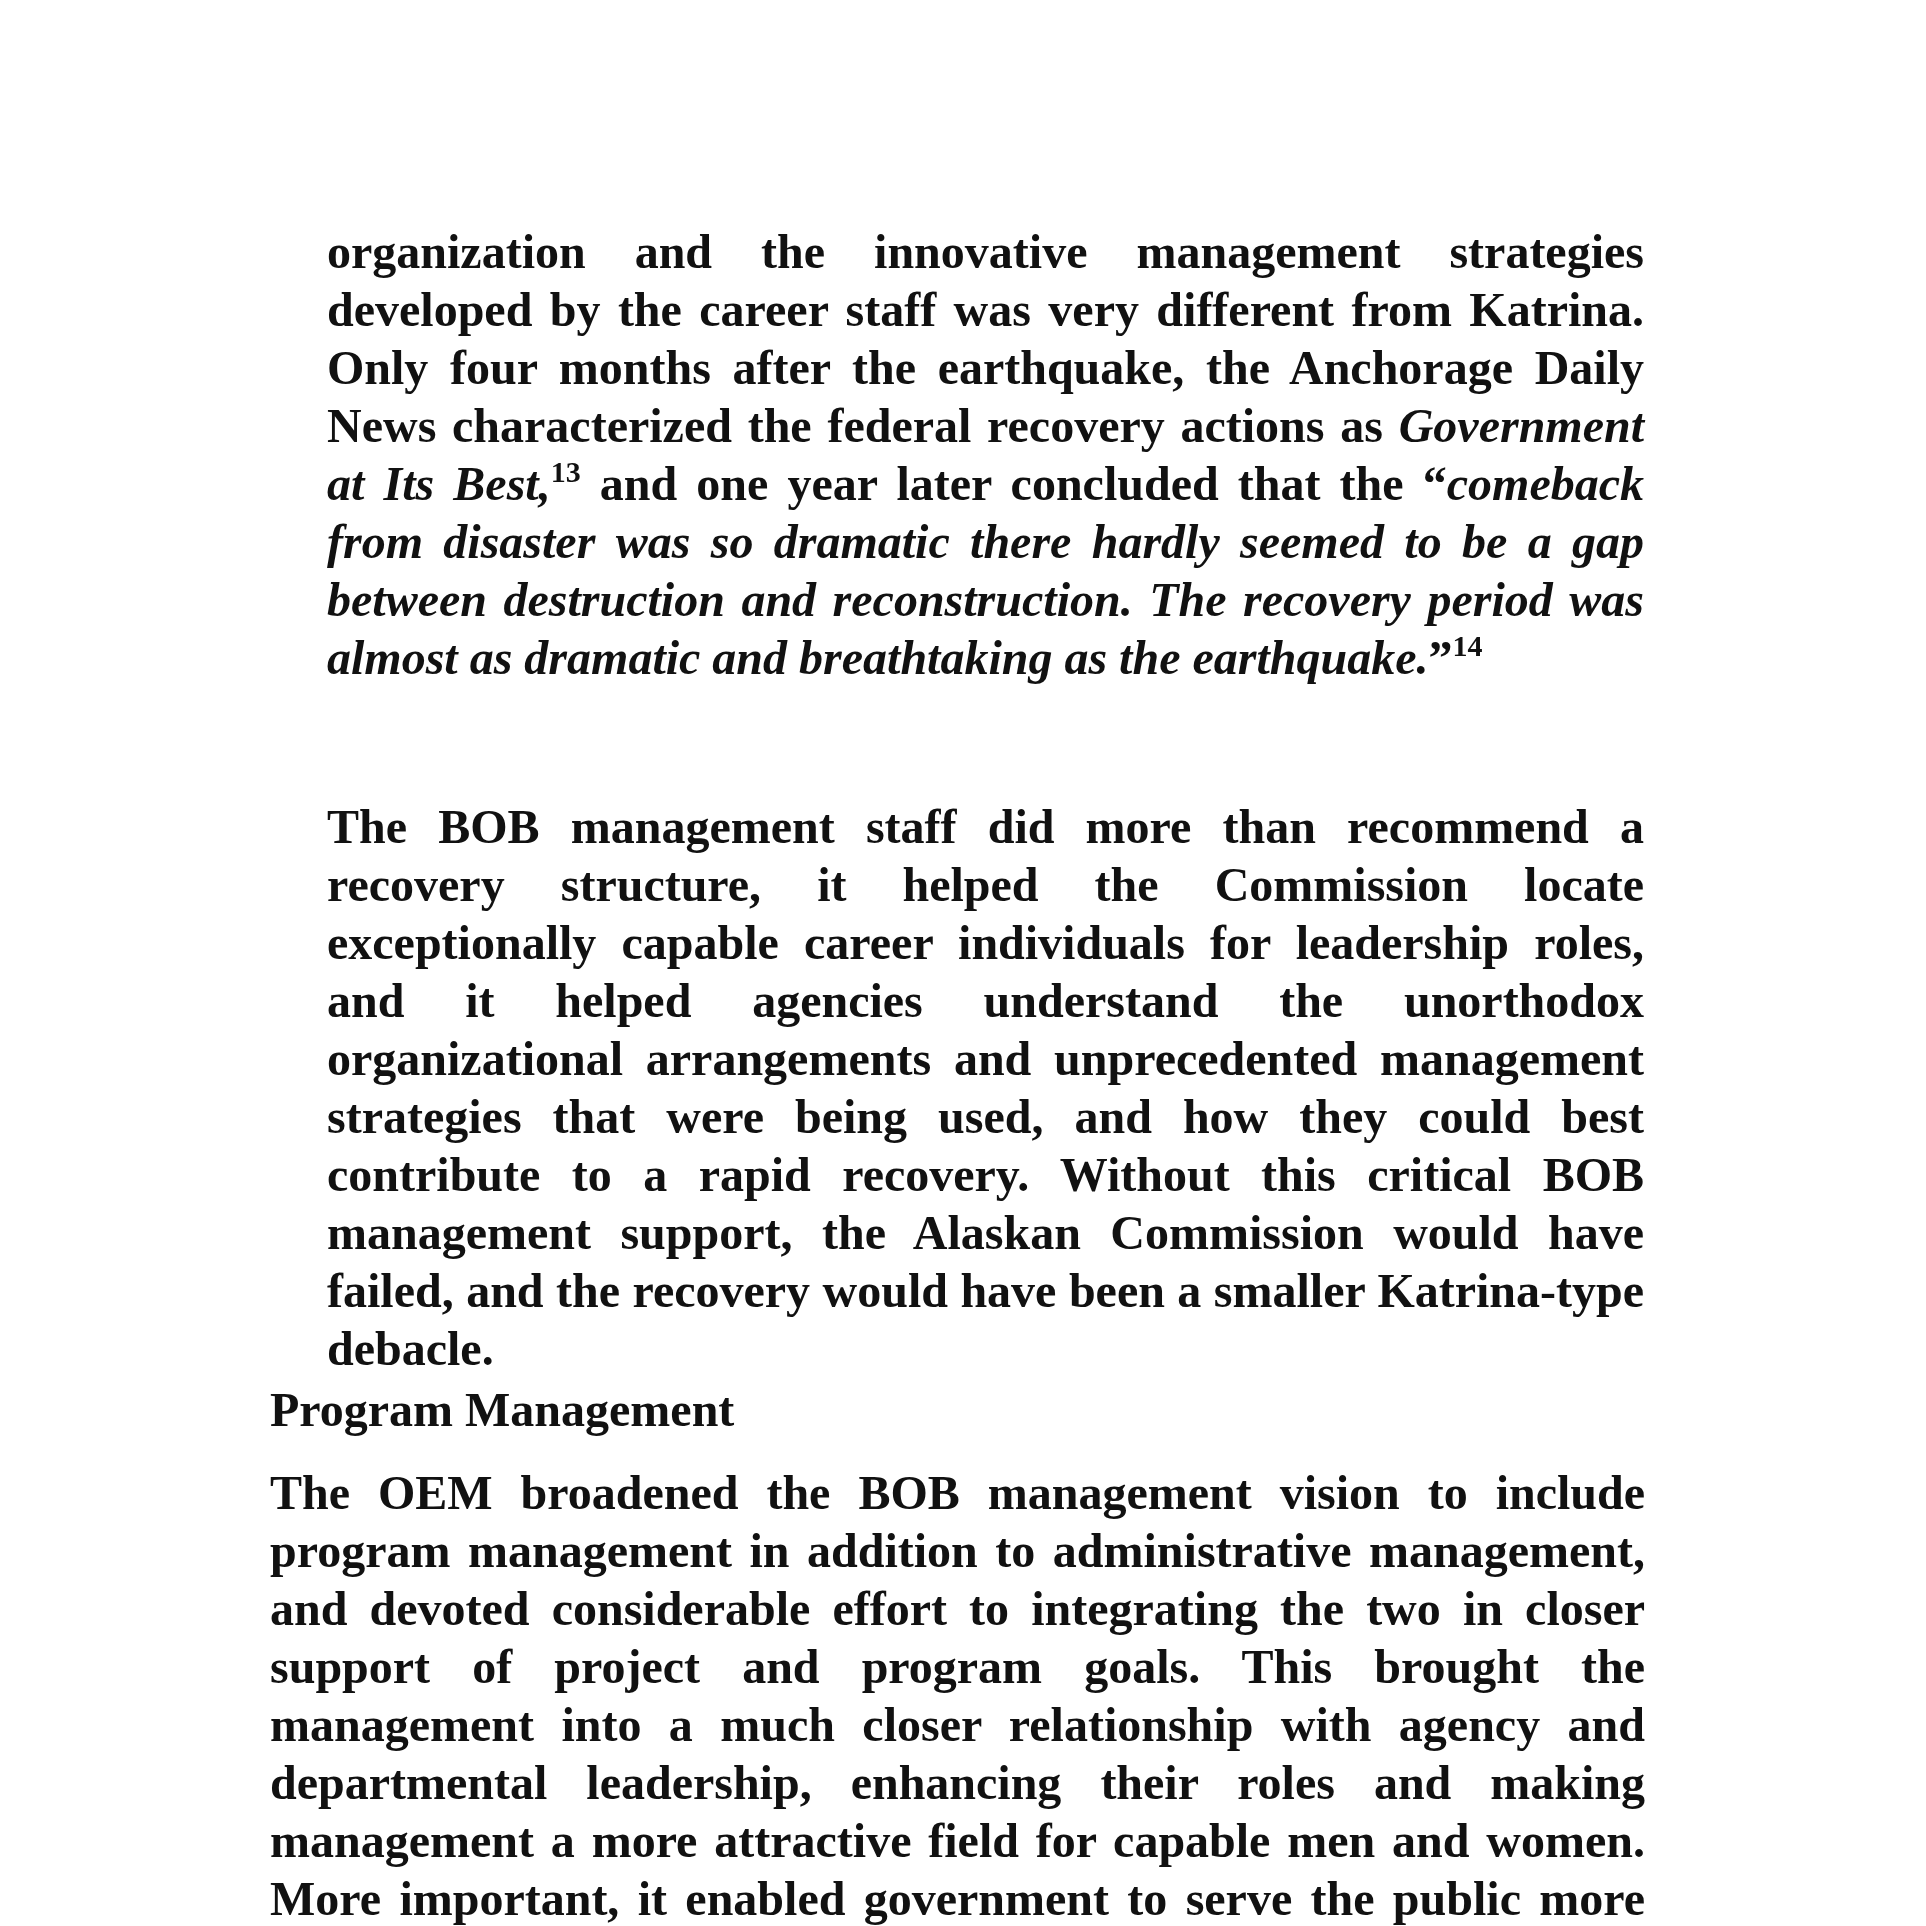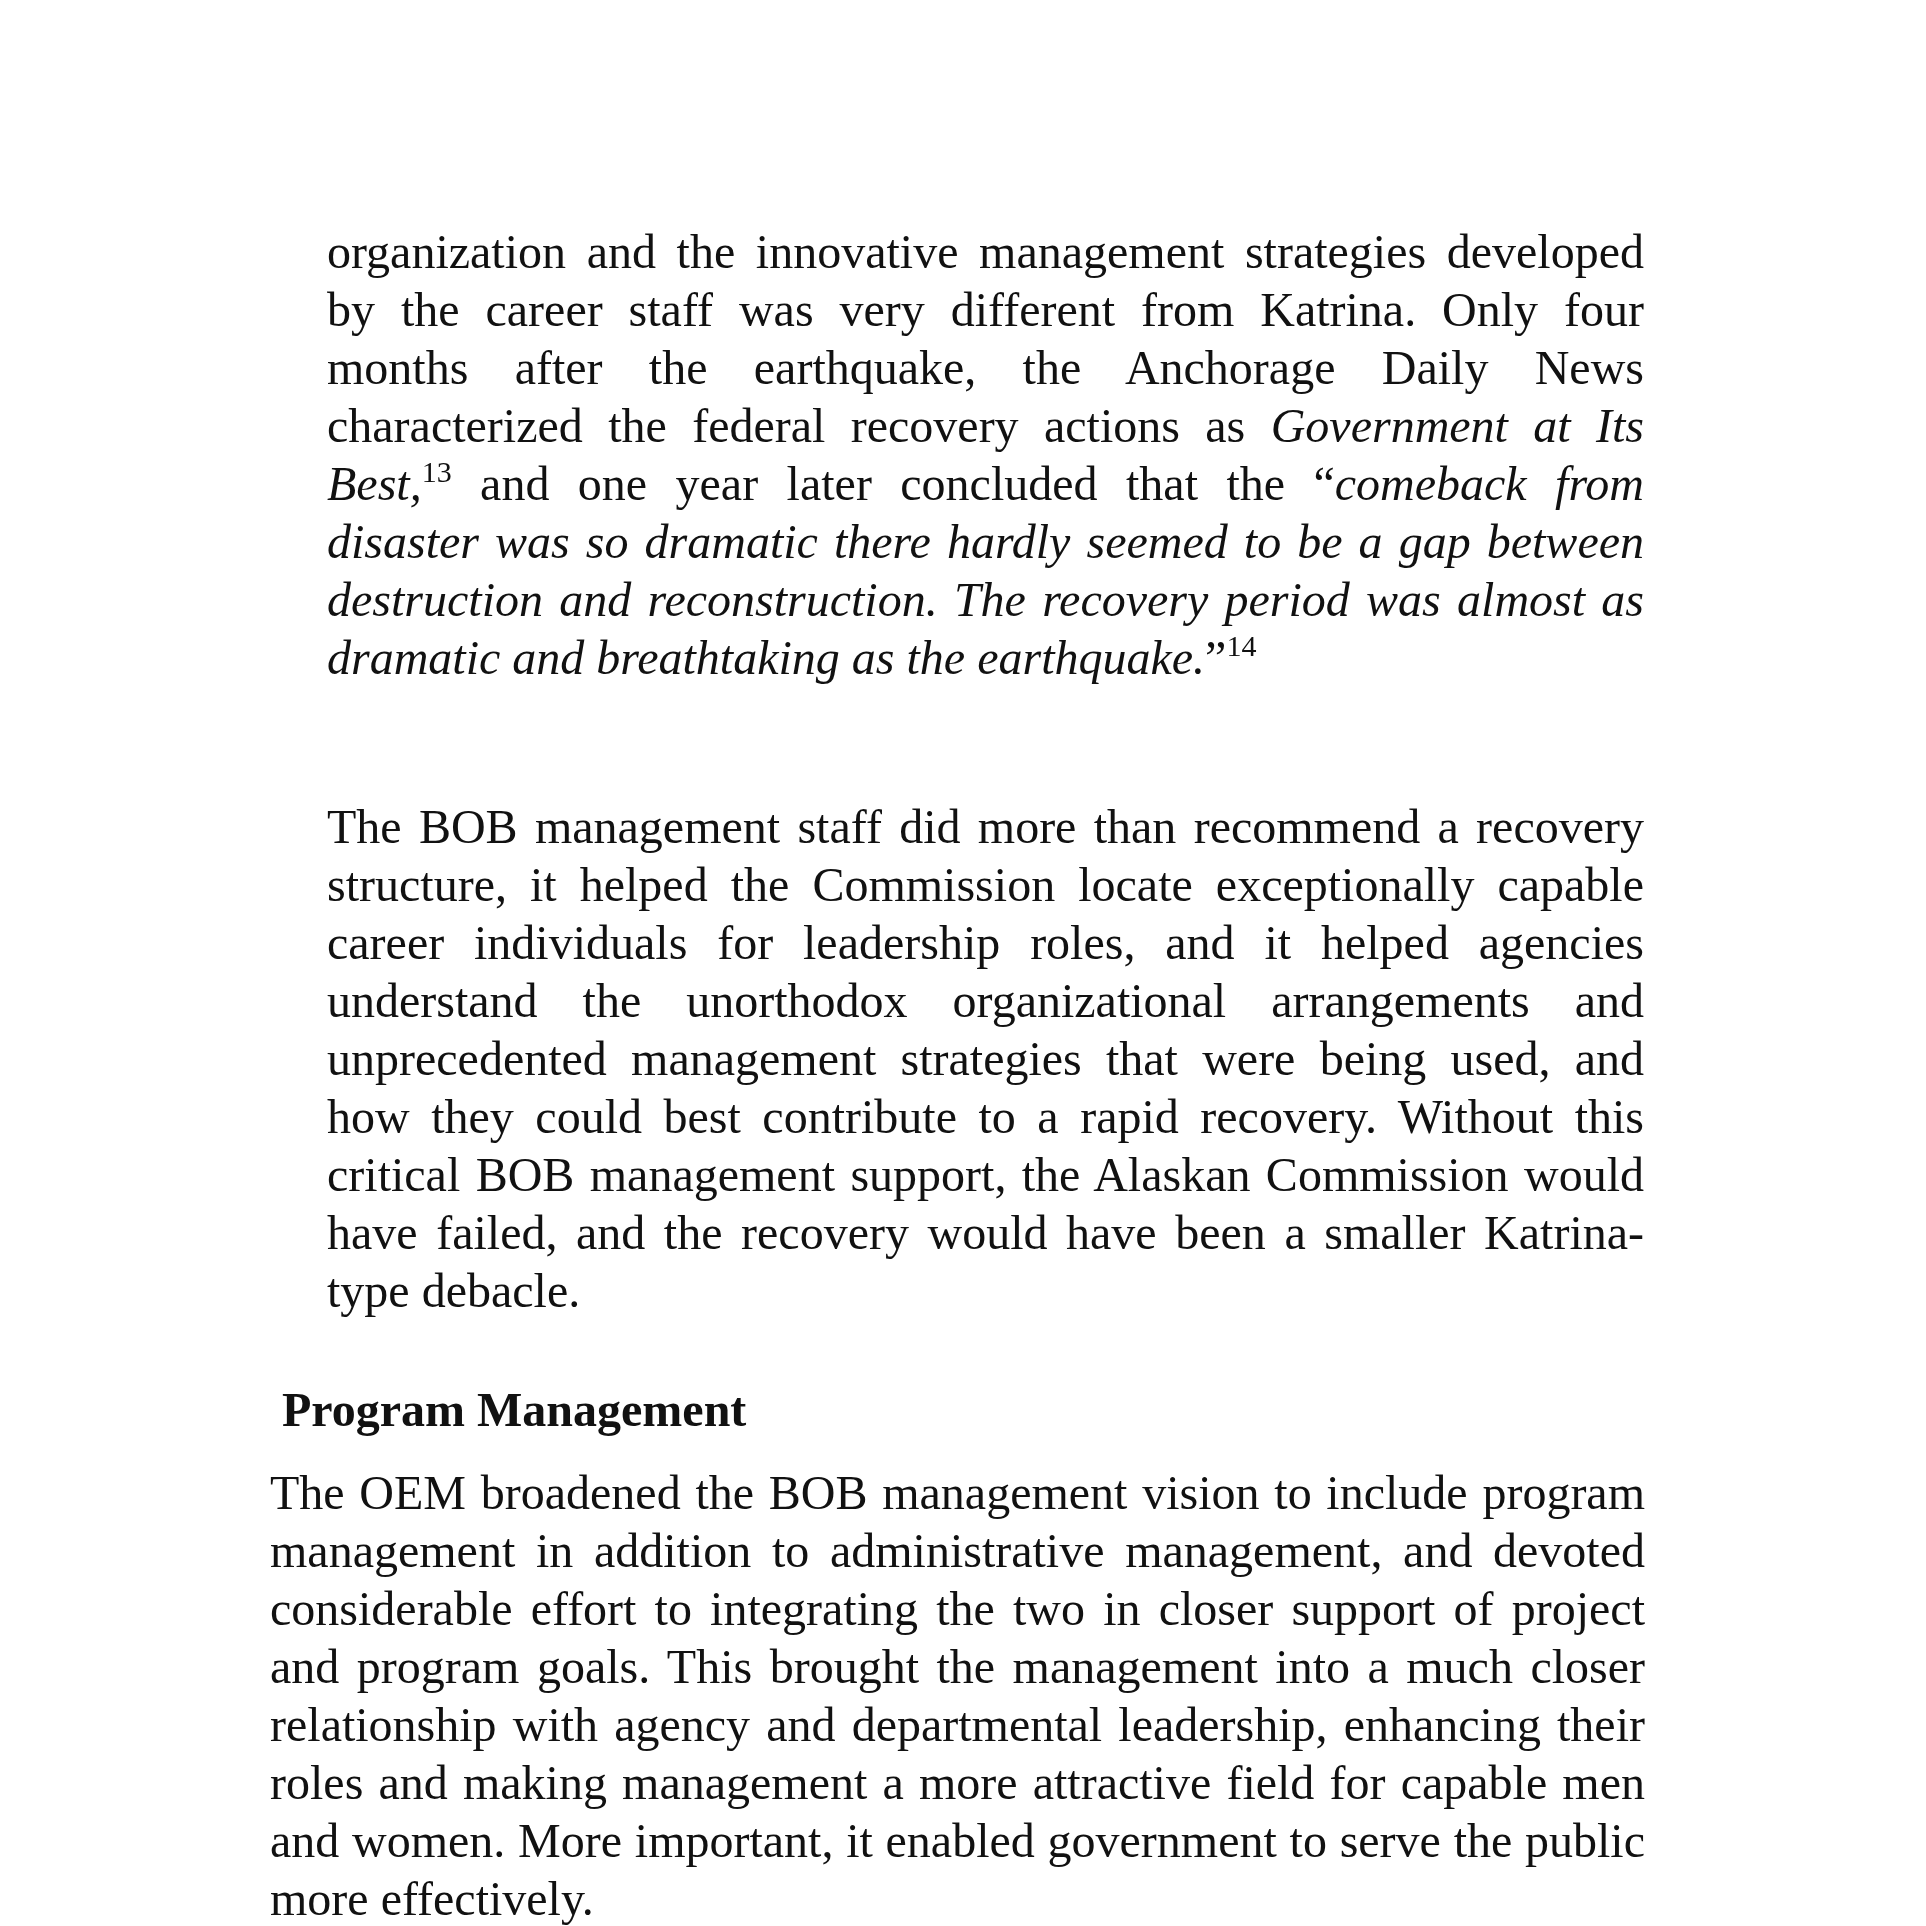--- a/index.html
+++ b/index.html
@@ -16,28 +16,28 @@
     position: absolute;
     font-size: 48px;
     line-height: 58px;
     text-align: justify;
     text-align-last: left;
   }
   .quote-para { left: 327px; top: 223px; width: 1317px; }
   .bob-para   { left: 327px; top: 798px; width: 1317px; }
   .heading {
     position: absolute;
-    left: 282px; top: 1341px;
+    left: 270px; top: 1341px;
     font-size: 48px;
     font-weight: bold;
     line-height: 58px;
   }
   .oem-para { left: 270px; top: 1464px; width: 1375px; }
   .sup { font-size: 30px; vertical-align: 18.5px; line-height: 0; }
-  p { margin: 0; }
+  p { margin: 0; font-weight: bold; }
   em { font-style: italic; }
 </style>
 </head>
 <body>
 
 <div class="page">
 
   <p class="block quote-para"><span>organization and the innovative management strategies developed by the career staff was very different from Katrina. Only four months after the earthquake, the Anchorage Daily News characterized the federal recovery actions as </span><em>Government at Its Best,</em><span class="sup">13</span><span> and one year later concluded that the “</span><em>comeback from disaster was so dramatic there hardly seemed to be a gap between destruction and reconstruction.  The recovery period was almost as dramatic and breathtaking as the earthquake.</em><span>”</span><span class="sup">14</span></p>
 
   <p class="block bob-para">The BOB management staff did more than recommend a recovery structure, it helped the  Commission locate exceptionally capable career individuals for leadership roles, and it helped agencies understand the unorthodox organizational arrangements and unprecedented management strategies that were being used, and how they could best contribute to a rapid recovery.  Without this critical BOB management support, the Alaskan Commission would have failed, and the recovery would have been a smaller Katrina-type debacle.</p>

